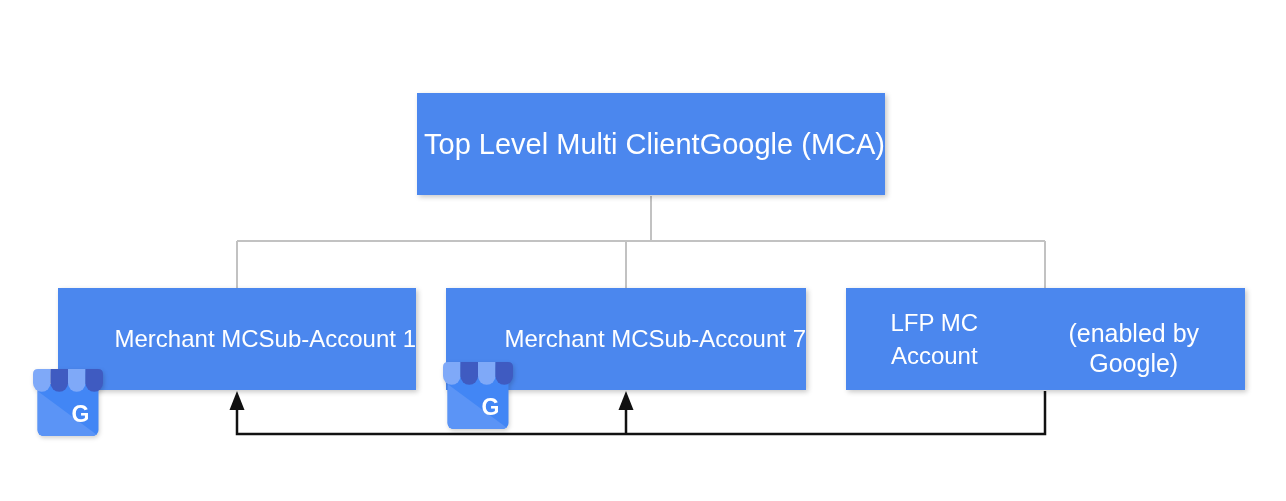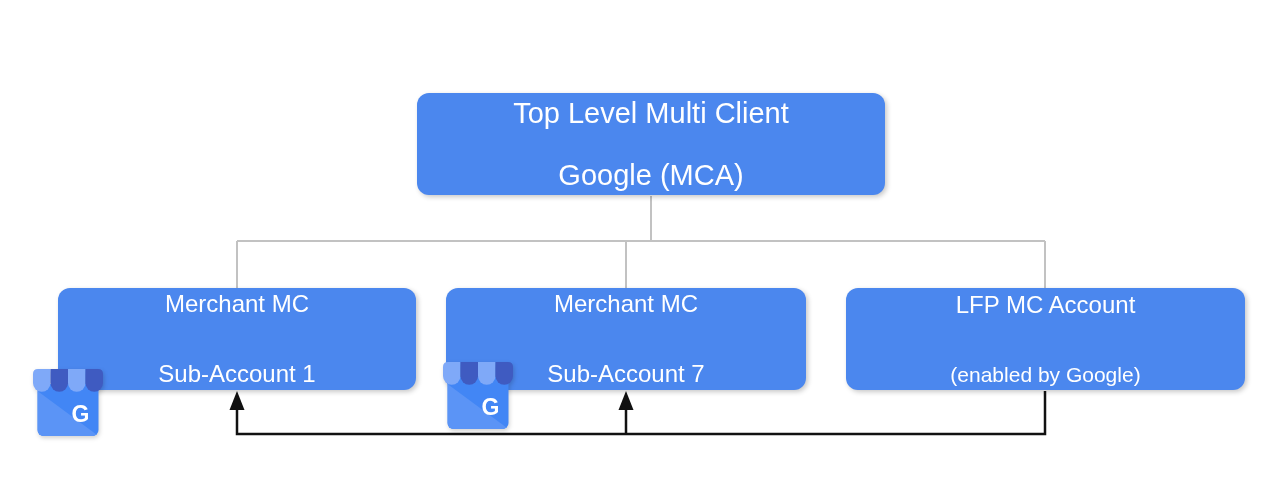--- a/index.html
+++ b/index.html
@@ -25,34 +25,33 @@
     background:var(--page-bg);
   }
   .connector-layer{
     position:absolute;left:0;top:0;width:1286px;height:501px;
     pointer-events:none;
   }
   .node{
     position:absolute;
     background:var(--box-fill);
     color:var(--box-text);
-    display:flex;flex-direction:column;align-items:center;justify-content:space-between;
+    display:flex;flex-direction:row;align-items:center;justify-content:flex-end;
     text-align:center;
     box-shadow:2px 2px 5px rgba(0,0,0,0.22);
-    border-radius:12px;
   }
   .node-root{left:417px;top:93px;width:468px;height:102px;}
   .node-root .l1,.node-root .l2{font-size:29px;line-height:40px;}
   .node-child1{left:58px;top:288px;width:358px;height:102px;}
   .node-child2{left:446px;top:288px;width:360px;height:102px;}
   .node-child1 .l1,.node-child1 .l2,
   .node-child2 .l1,.node-child2 .l2{font-size:24px;line-height:32px;}
   .node-child3{left:846px;top:288px;width:399px;height:102px;}
   .node-child3 .l1{font-size:24px;line-height:33px;}
-  .node-child3 .l2{font-size:21px;line-height:30px;margin-top:17px;}
+  .node-child3 .l2{font-size:25px;line-height:30px;margin-top:17px;}
   .gmb-icon{
     position:absolute;width:70px;height:73px;
     filter:drop-shadow(1px 2px 2px rgba(0,0,0,0.18));
   }
   .gmb-icon-1{left:33px;top:369px;}
   .gmb-icon-2{left:443px;top:362px;}
   .hidden-defs{position:absolute;width:0;height:0;overflow:hidden;}
 </style>
 </head>
 <body>

